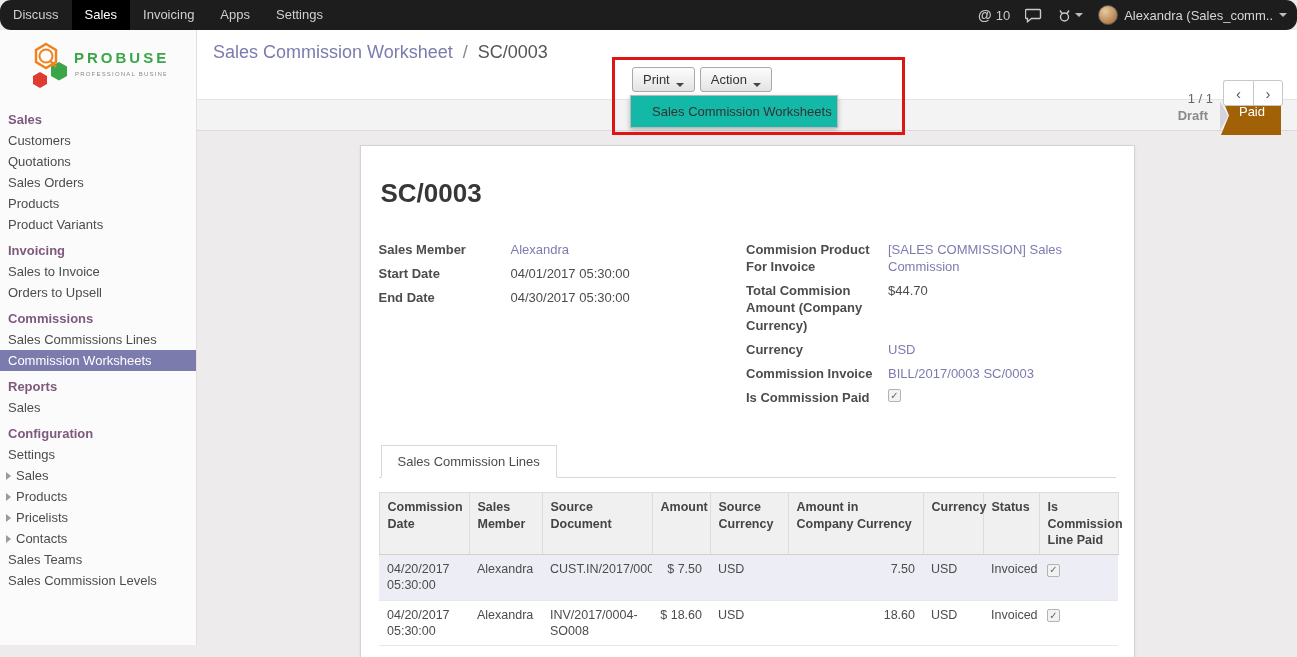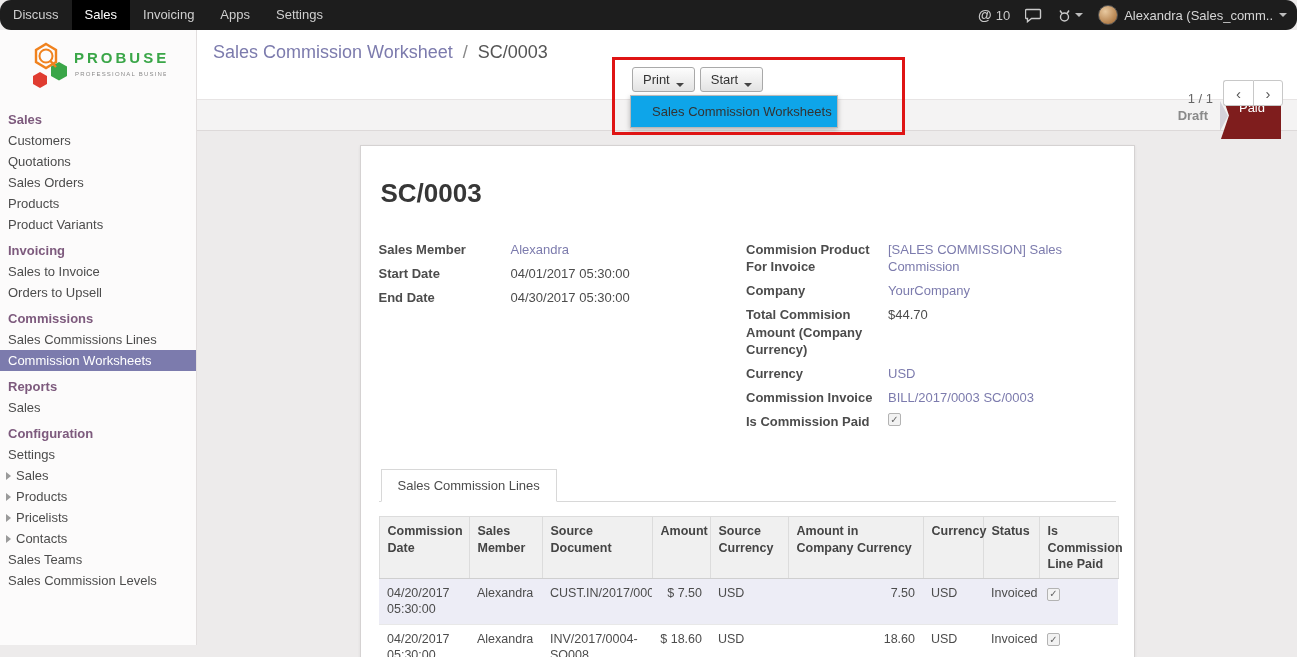--- a/index.html
+++ b/index.html
@@ -58,21 +58,21 @@
   .pager-btn.prev { border-radius:3px 0 0 3px; border-right:none; }
   .pager-btn.next { border-radius:0 3px 3px 0; }
 
   
   .status-strip { position:absolute; left:197px; top:100px; right:0; height:31px;
     background:#f4f3f3; border-bottom:1px solid #ddd9d9; z-index:4; }
   .statusbar { position:absolute; right:16px; top:0; height:31px; display:flex; align-items:center; }
   .stage-draft { color:#8a8a8a; padding:0 12px; font-size:13px; line-height:31px;font-weight:bold; }
   .stage-sep { width:0; height:0; border-top:15px solid transparent; border-bottom:15px solid transparent;
     border-left:8px solid #d4d2da; margin-right:-7px; }
-  .stage-paid { background:#7f1d1d; color:#fff; font-size:13px; line-height:31px; padding:0 16px 16px 18px;
+  .stage-paid { background:#a16207; color:#fff; font-size:13px; line-height:31px; padding:0 16px 8px 18px;
     clip-path:polygon(0 0,100% 0,100% 100%,0 100%,8px 50%); }
 
   
   .content { position:absolute; left:197px; top:131px; right:0; bottom:0;
     background:#edebeb; overflow:hidden; z-index:3; }
   .sheet { width:775px; margin:14px auto 0; background:#fff; border:1px solid #d5d2d2;
     box-shadow:0 1px 3px rgba(0,0,0,.07); padding:24px 18px 40px; min-height:560px; }
   .doc-title { font-size:26px; font-weight:bold; color:#373737; margin:8px 0 0 2px; }
   .field-grid { display:flex; margin-top:32px; }
   .field-col { width:370px; }
@@ -93,21 +93,21 @@
   table.lines th { background:#f0f0f0; border:1px solid #dcdcdc; border-bottom:1px solid #cfcfcf;
     padding:6px 8px; text-align:left; color:#444; font-weight:bold; vertical-align:top; line-height:1.3; }
   table.lines td { padding:6px 8px; color:#4c4c4c; vertical-align:top; line-height:1.3;
     border-bottom:1px solid #e8e8e8; overflow:hidden; }
   table.lines tbody tr:nth-child(odd) { background:#ededf6; }
   td.num, th.num { text-align:right; }
   .col-date{width:90px}.col-member{width:73px}.col-source{width:110px}.col-amount{width:58px}
   .col-srccur{width:78px}.col-amtco{width:135px}.col-cur{width:60px}.col-status{width:56px}.col-paid{width:79px}
 
   
-  .dropdown-menu { position:absolute; left:630px; top:95px; width:208px; background:#0ea5e9;
+  .dropdown-menu { position:absolute; left:630px; top:95px; width:208px; background:#14b8a6;
     border:1px solid #b9b9b9; box-shadow:0 2px 5px rgba(0,0,0,.25); z-index:50; }
   .dropdown-item { padding:8px 10px 8px 21px; font-size:13px; color:#333; white-space:nowrap; }
   .annotation { position:absolute; left:612px; top:57px; width:293px; height:78px;
     border:3px solid #df1414; z-index:60; pointer-events:none; }
 </style>
 </head>
 <body data-interactable="false">
 
 <div class="topbar" data-interactable="false">
   <div class="menu-item" data-interactable="true">Discuss</div>
@@ -196,21 +196,21 @@
     <span class="parent" data-interactable="true">Sales Commission Worksheet</span>
     <span class="sep" data-interactable="false">/</span>
     <span class="current" data-interactable="false">SC/0003</span>
   </div>
   <div class="btn-toolbar" data-interactable="false">
     <div class="btn" data-interactable="true">
       <span data-interactable="false">Print</span>
       <span class="caret" data-interactable="false"></span>
     </div>
     <div class="btn" data-interactable="true">
-      <span data-interactable="false">Start</span>
+      <span data-interactable="false">Action</span>
       <span class="caret" data-interactable="false"></span>
     </div>
   </div>
   <div class="pager" data-interactable="false">
     <span class="pager-text" data-interactable="false">1 / 1</span>
     <div class="pager-btns">
       <div class="pager-btn prev" data-interactable="true">
         <span data-interactable="false">‹</span>
       </div>
       <div class="pager-btn next" data-interactable="true">
@@ -244,24 +244,20 @@
         </div>
         <div class="field-row" data-interactable="false">
           <span class="field-label" data-interactable="false">End Date</span>
           <span class="field-value" data-interactable="false">04/30/2017 05:30:00</span>
         </div>
       </div>
       <div class="field-col right" data-interactable="false">
         <div class="field-row" data-interactable="false">
           <span class="field-label" data-interactable="false">Commision Product For Invoice</span>
           <span class="field-value link" data-interactable="true">[SALES COMMISSION] Sales Commission</span>
-        </div>
-        <div class="field-row" data-interactable="false">
-          <span class="field-label" data-interactable="false">Company</span>
-          <span class="field-value link" data-interactable="true">YourCompany</span>
         </div>
         <div class="field-row" data-interactable="false">
           <span class="field-label" data-interactable="false">Total Commision Amount (Company Currency)</span>
           <span class="field-value" data-interactable="false">$44.70</span>
         </div>
         <div class="field-row" data-interactable="false">
           <span class="field-label" data-interactable="false">Currency</span>
           <span class="field-value link" data-interactable="true">USD</span>
         </div>
         <div class="field-row" data-interactable="false">

